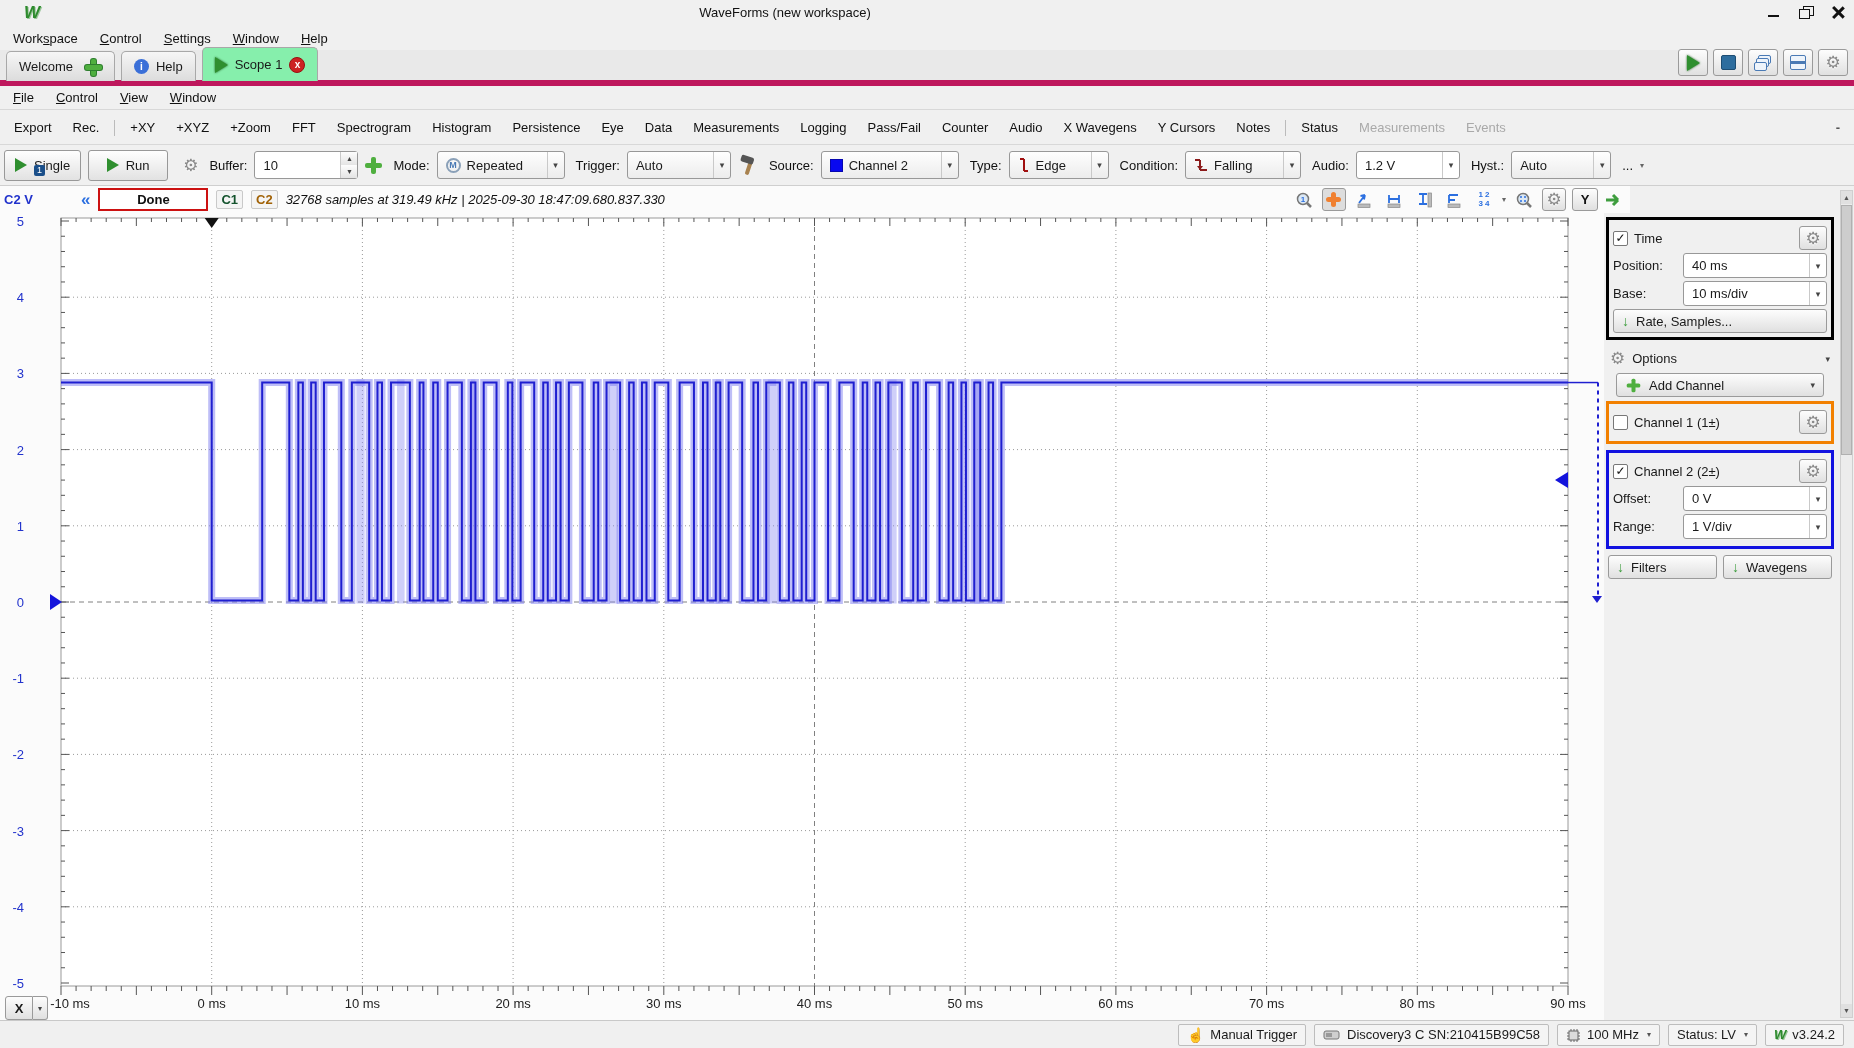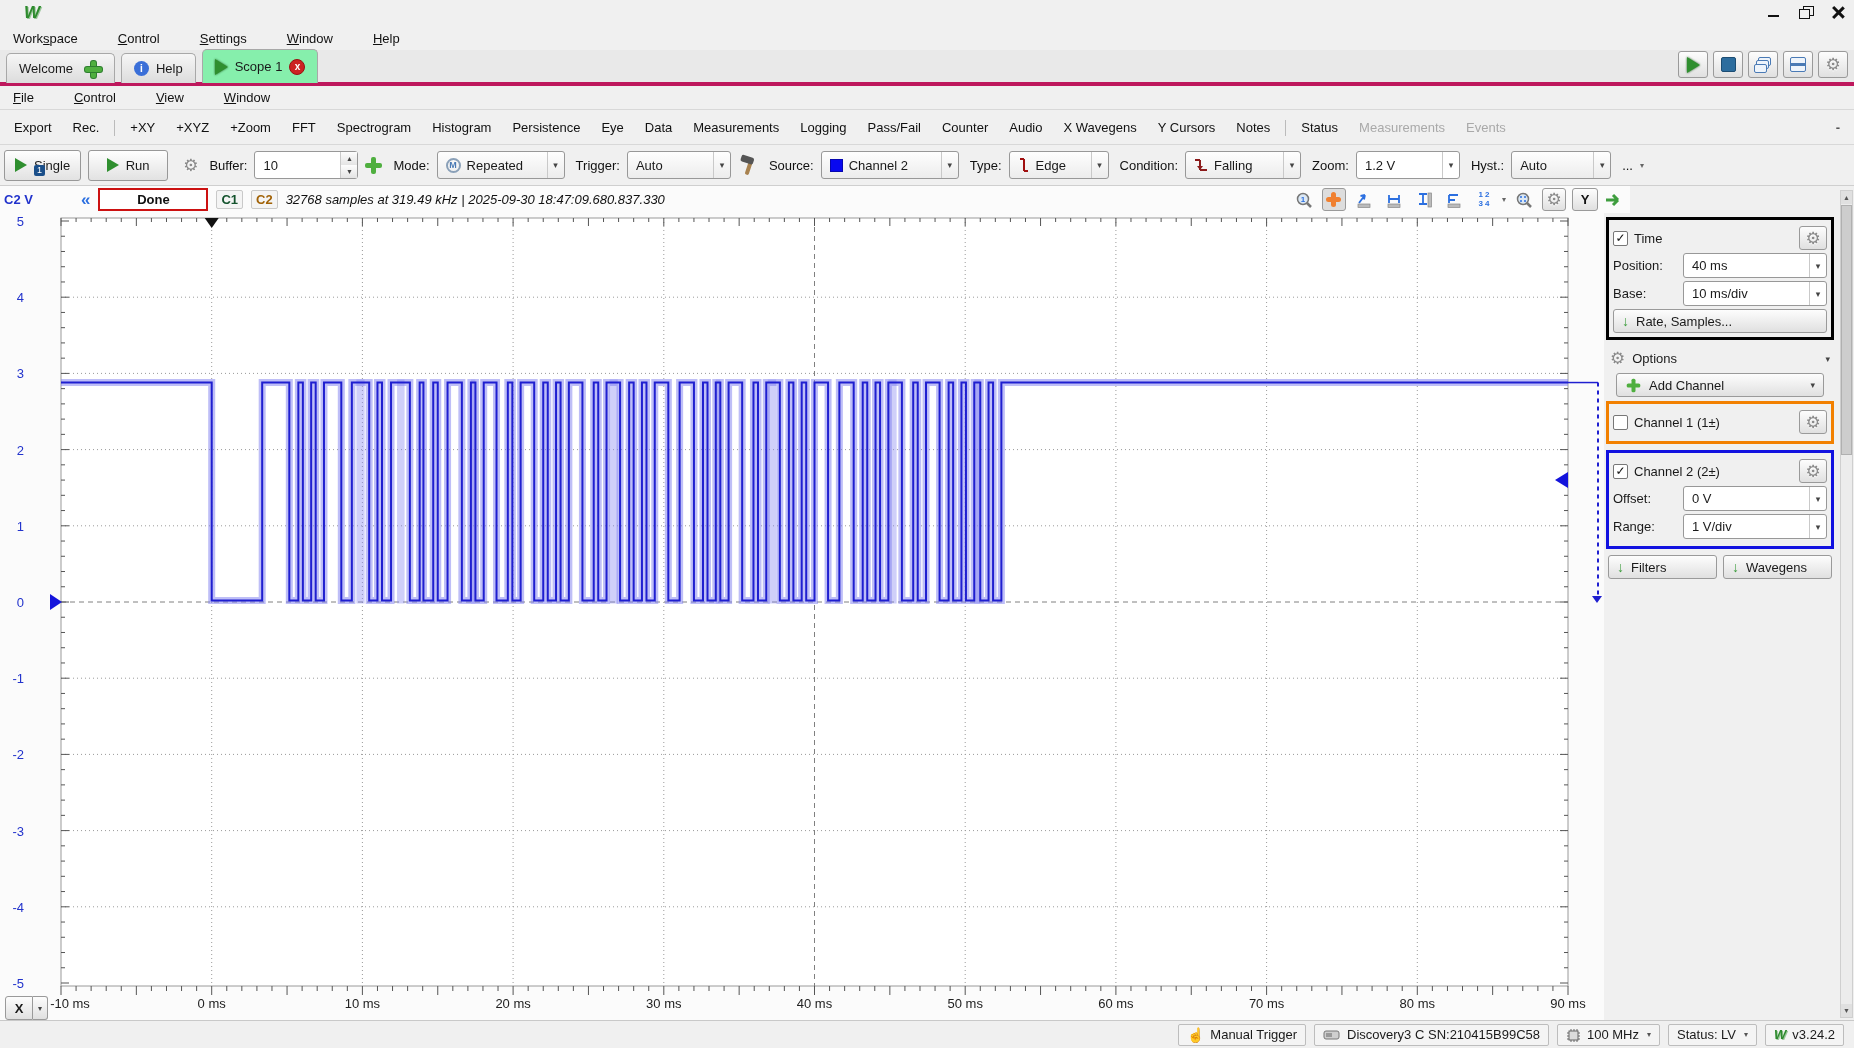--- a/index.html
+++ b/index.html
@@ -16,30 +16,30 @@
   .title-text { position:absolute; left:0; width:1570px; text-align:center; top:5px; color:#111; }
   .winbtns { position:absolute; right:8px; top:5px; display:flex; gap:16px; align-items:center; }
   .wb { width:16px; height:14px; position:relative; cursor:default; }
   .wb-min::after { content:""; position:absolute; left:2px; bottom:2px; width:11px; height:2px; background:#111; }
   .wb-max::before { content:""; position:absolute; left:5px; top:1px; width:9px; height:8px; border:1.5px solid #111; }
   .wb-max::after { content:""; position:absolute; left:1px; top:4px; width:9px; height:8px; border:1.5px solid #111; background:#f0f0f0; }
   .wb-close::before,.wb-close::after { content:""; position:absolute; left:7px; top:0; width:2.5px; height:15px; background:#111; }
   .wb-close::before { transform:rotate(45deg); } .wb-close::after { transform:rotate(-45deg); }
 
   
-  .menubar { position:absolute; left:0; width:100%; display:flex; gap:40px; padding-left:13px;
+  .menubar { position:absolute; left:0; width:100%; display:flex; gap:22px; padding-left:13px;
     align-items:center; color:#111; }
   #menubar1 { top:26px; height:24px; }
   #menubar2 { top:86px; height:24px; border-bottom:1px solid #d8d8d8; background:#f0f0f0;}
   .menu-item { cursor:default; }
   .menu-item u { text-decoration:underline; }
 
   
   .tabbar { position:absolute; left:0; top:50px; width:100%; height:36px;
-    background:#e9e9e9; border-bottom:4px solid #be185d; display:flex; align-items:flex-end; }
+    background:#e9e9e9; border-bottom:6px solid #be185d; display:flex; align-items:flex-end; }
   .tab { height:30px; margin-left:6px; display:flex; align-items:center; gap:7px; padding:0 12px;
     background:linear-gradient(#f6f6f6,#dcdcdc); border:1px solid #a8a8a8; border-bottom:none;
     border-radius:5px 5px 0 0; position:relative; top:1px; }
   .tab.active { height:34px; background:#86efac; z-index:2; }
   .tab-plus { width:18px; height:18px; position:relative; margin-left:4px; }
   .tab-plus::before { content:""; position:absolute; left:7px; top:1px; width:5px; height:17px; background:#4faf3f; border-radius:2px; box-shadow:0 0 0 1px #2f7f2f;}
   .tab-plus::after  { content:""; position:absolute; left:1px; top:7px; width:17px; height:5px; background:#4faf3f; border-radius:2px; box-shadow:0 0 0 1px #2f7f2f;}
   .icon-info { width:15px; height:15px; border-radius:50%; background:#3a6fd8; color:#fff;
     font-size:10px; font-weight:bold; display:flex; align-items:center; justify-content:center; }
   .icon-play { width:0; height:0; border-left:13px solid #2f8f2f; border-top:8px solid transparent; border-bottom:8px solid transparent; filter:drop-shadow(0 0 1px #1c5c1c); }
@@ -158,20 +158,21 @@
 
   svg text { font-family:"Liberation Sans", sans-serif; }
 </style>
 </head>
 <body>
 
 <div id="app">
 
   <div class="titlebar">
     <span class="logo-w">W</span>
+    <span class="title-text">WaveForms (new workspace)</span>
     <span class="winbtns">
       <span class="wb wb-min"></span>
       <span class="wb wb-max"></span>
       <span class="wb wb-close"></span>
     </span>
   </div>
 
   <div class="menubar" id="menubar1">
       <span class="menu-item">Work<u>s</u>pace</span>
       <span class="menu-item"><u>C</u>ontrol</span>
@@ -303,21 +304,21 @@
     </div>
     <span class="ctl-label">Condition:</span>
     <div class="combo" style="width:116px">
       <svg width="15" height="16" style="margin-right:5px">
         <path d="M1,3 h5 M6,3 v10 M6,13 h7" stroke="#8b1a1a" stroke-width="2" fill="none"></path>
         <path d="M3,9 l3,4 l3,-4 z" fill="#8b1a1a"></path>
       </svg>
       <span class="combo-text">Falling</span>
       <span class="arrow">▾</span>
     </div>
-    <span class="ctl-label">Zoom:</span>
+    <span class="ctl-label">Audio:</span>
     <div class="combo editable" style="width:104px">
       <span class="combo-text">1.2 V</span>
       <span class="arrow">▾</span>
     </div>
     <span class="ctl-label">Hyst.:</span>
     <div class="combo" style="width:100px">
       <span class="combo-text">Auto</span>
       <span class="arrow">▾</span>
     </div>
     <span class="ctl-label">...</span>

